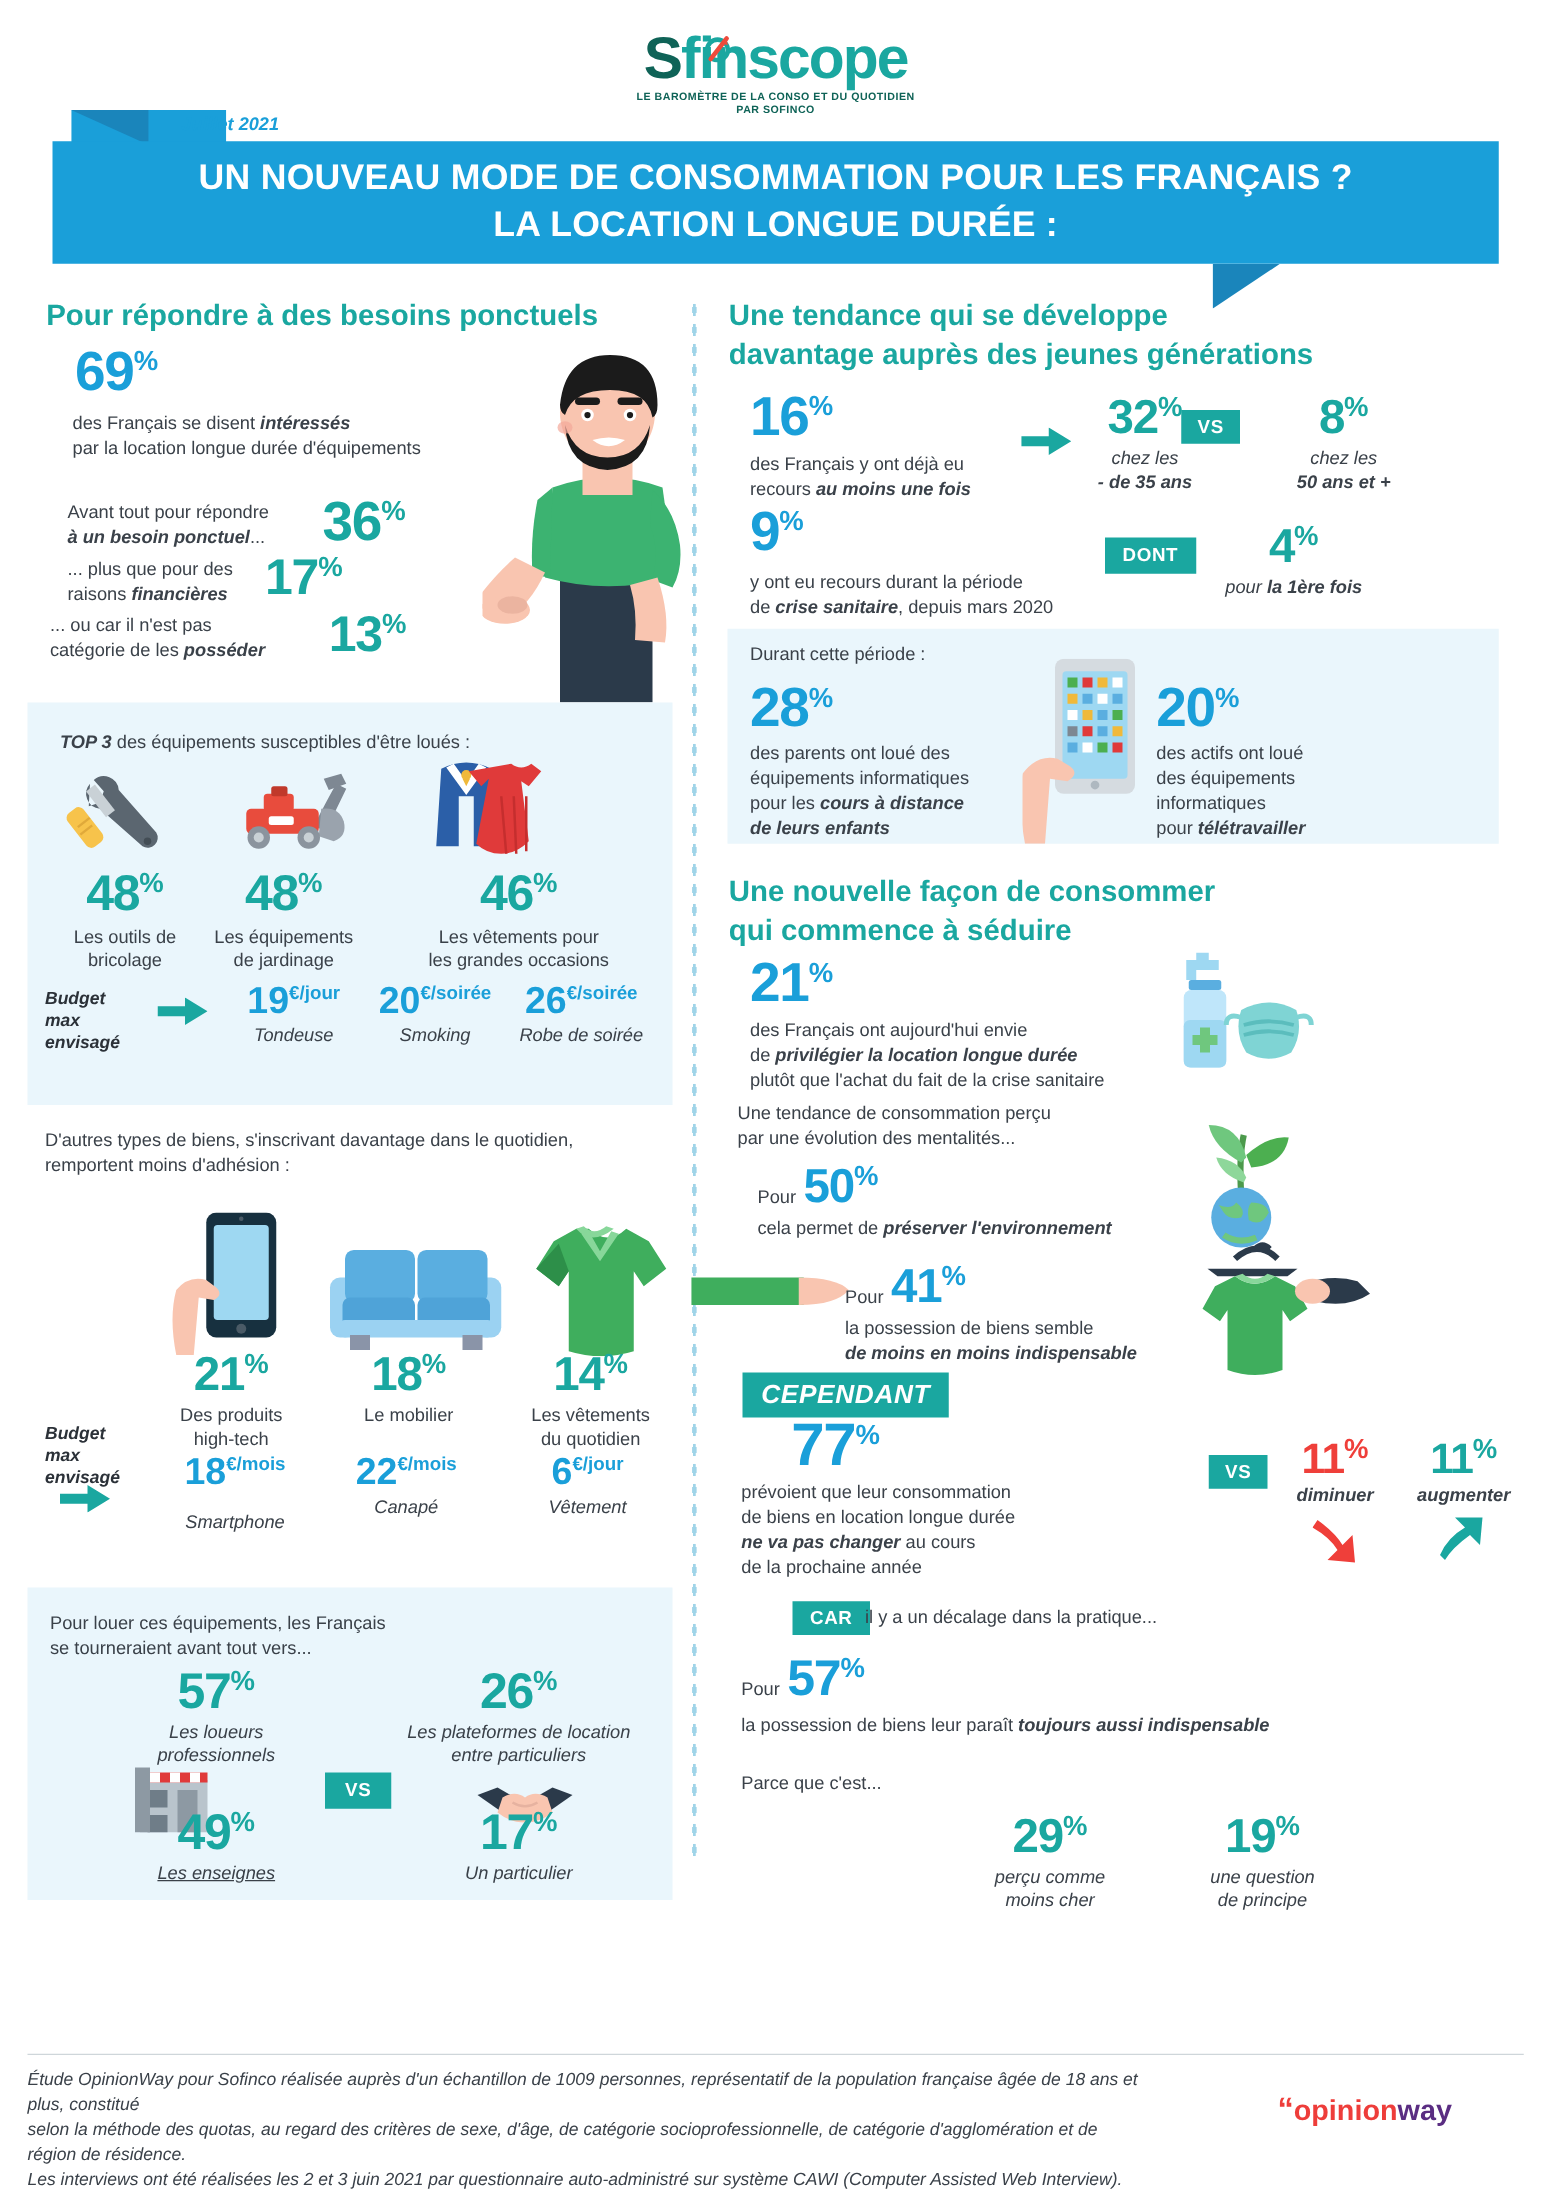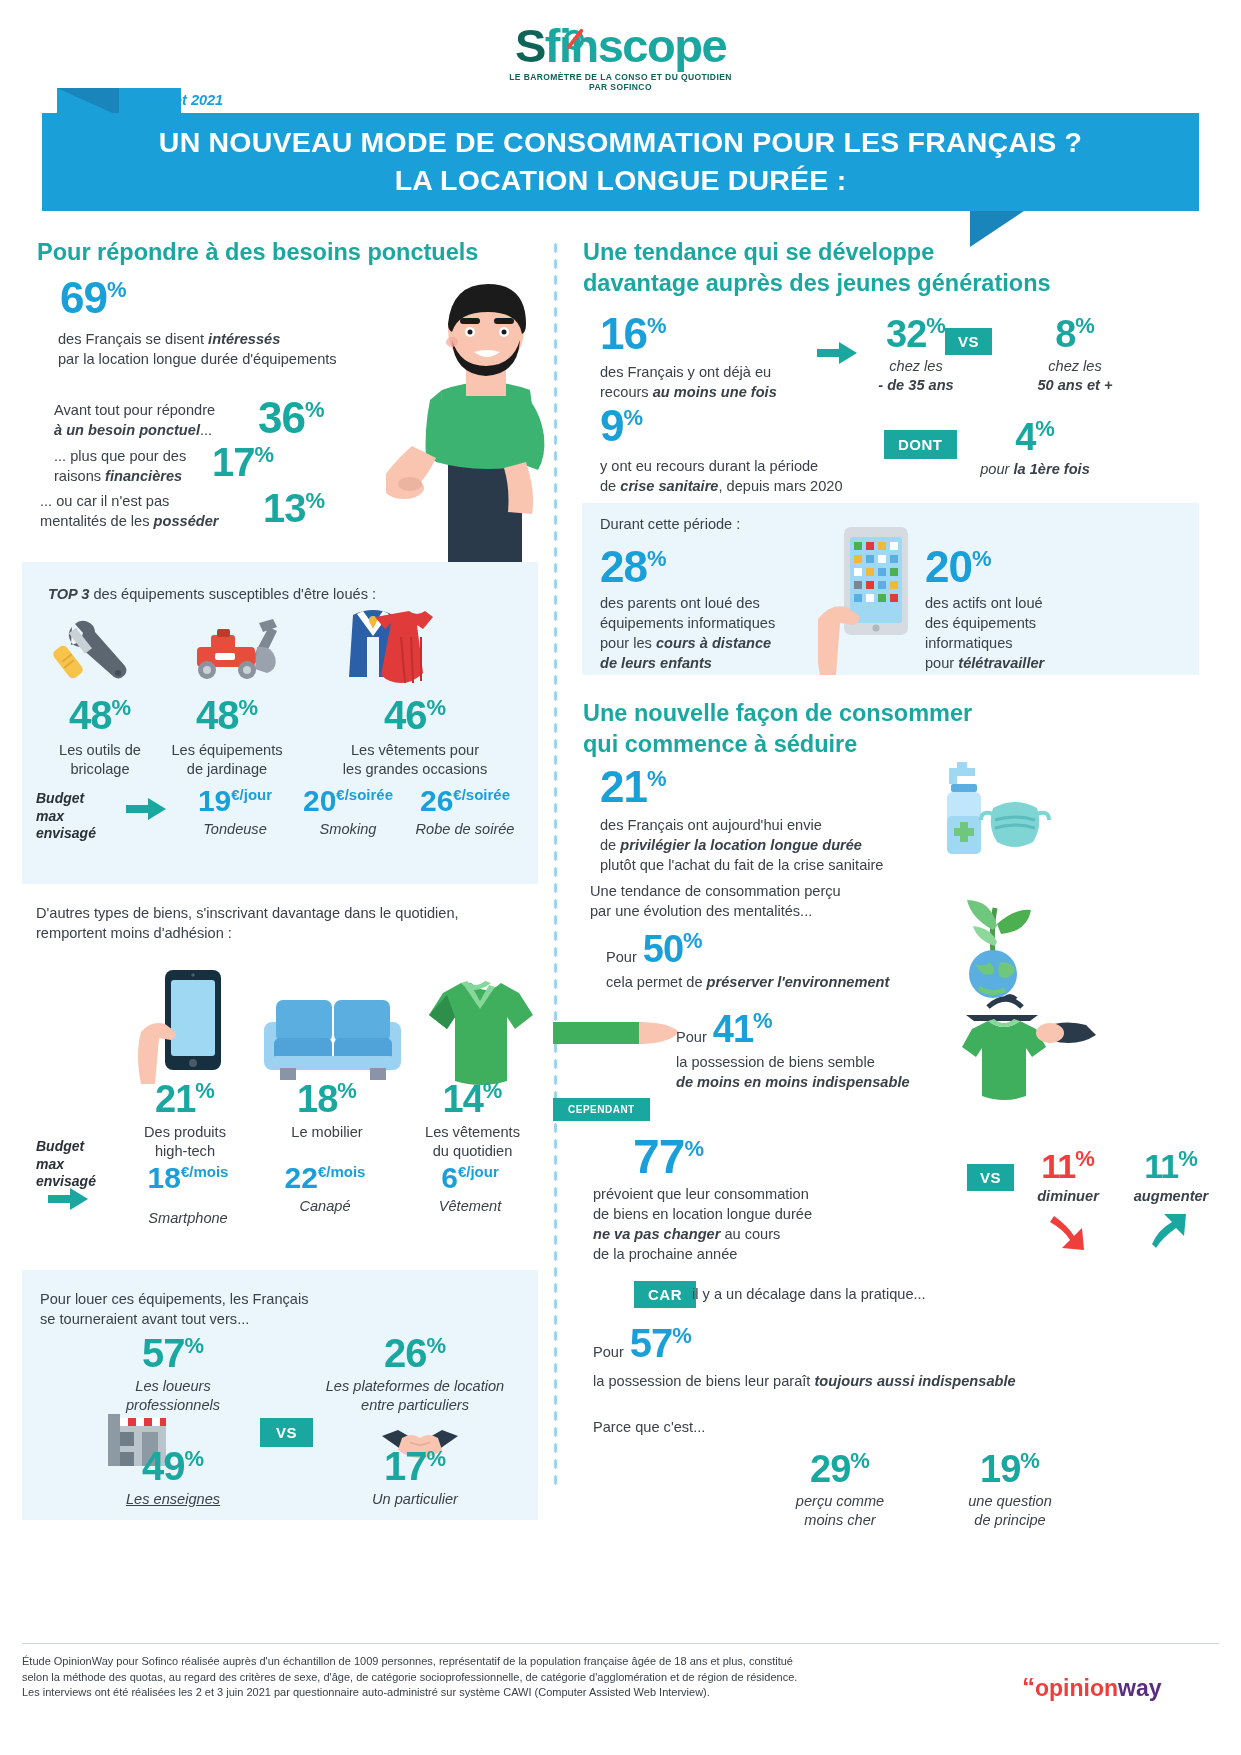--- a/index.html
+++ b/index.html
@@ -52,21 +52,21 @@
   .cap { font-size:14.6px; color:#3a4149; line-height:1.3; text-align:center; }
   .budget-lbl { font-size:14px; font-weight:bold; font-style:italic; color:#2b3138; line-height:1.25; }
   .price { color:#1a9fd9; font-weight:bold; font-size:30px; line-height:1; }
   .price sup { font-size:15px; vertical-align:super; }
 
   .arrow-teal { width:40px; height:22px; }
   .abs { position:absolute; }
 
   
   .footer-rule { position:absolute; left:22px; top:1643px; width:1197px; height:1px; background:#cfd6da; }
-  .footer-txt { position:absolute; left:22px; top:1654px; width:890px; font-size:11px; line-height:1.42; color:#3a4149; }
+  .footer-txt { position:absolute; left:22px; top:1654px; width:890px; font-size:14px; line-height:1.42; color:#3a4149;font-style:italic; }
   .ow-logo { position:absolute; left:1022px; top:1672px; font-size:23px; font-weight:bold; color:#ee3d3a; font-style:normal; }
   .ow-logo .way { color:#5a2d82; }
 </style>
 </head>
 <body>
 
 <div class="page">
 
   <div class="logo-wrap">
     <div class="logo-main">
@@ -135,21 +135,21 @@
   <div class="abs pct teal" style="left:258px; top:396px;"><span>36</span><sup>%</sup></div>
 
   <div class="abs body-txt" style="left:54px; top:447px; width:170px;">
     <span>... plus que pour des</span><br>
     <span>raisons </span><b>financières</b>
   </div>
   <div class="abs pct teal" style="left:212px; top:442px; font-size:40px;"><span>17</span><sup>%</sup></div>
 
   <div class="abs body-txt" style="left:40px; top:492px; width:200px;">
     <span>... ou car il n'est pas</span><br>
-    <span>mentalités de les </span><b>posséder</b>
+    <span>catégorie de les </span><b>posséder</b>
   </div>
   <div class="abs pct teal" style="left:263px; top:488px; font-size:40px;"><span>13</span><sup>%</sup></div>
 
   <div class="abs lightbox" style="left:22px; top:562px; width:516px; height:322px;"></div>
   <div class="abs body-txt" style="left:48px; top:585px;">
     <b style="font-style:italic;">TOP 3</b><span> des équipements susceptibles d'être loués :</span>
   </div>
 
   <svg class="abs" style="left:46px; top:615px;" width="100" height="70" viewBox="0 0 100 70">
     <path d="M26 12 a12 12 0 0 0 8 20 l34 30 a8 8 0 0 0 11 -11 l-30 -34 a12 12 0 0 0 -20 -8 l8 9 l-3 9 l-9 3z" fill="#5b6670"></path>
@@ -472,21 +472,21 @@
   </svg>
 
   <div class="abs" style="left:676px; top:1010px;">
     <div style="display:flex; align-items:baseline; gap:6px;">
       <span class="body-txt">Pour </span>
       <span class="pct" style="font-size:38px;"><span>41</span><sup>%</sup></span>
     </div>
     <div class="body-txt" style="margin-top:5px;"><span>la possession de biens semble</span><br><b>de moins en moins indispensable</b></div>
   </div>
 
-  <div class="abs tagbox" style="left:553px; top:1098px; padding:6px 15px; font-size:10px;">CEPENDANT</div>
+  <div class="abs tagbox" style="left:594px; top:1098px; padding:6px 15px; font-size:21px;font-style:italic;">CEPENDANT</div>
   <div class="abs pct" style="left:593px; top:1133px; font-size:48px;margin-left:40px;"><span>77</span><sup>%</sup></div>
   <div class="abs body-txt" style="left:593px; top:1185px; width:340px;">
     <span>prévoient que leur consommation</span><br>
     <span>de biens en location longue durée</span><br>
     <b>ne va pas changer</b><span> au cours</span><br>
     <span>de la prochaine année</span>
   </div>
 
   <div class="abs tagbox" style="left:967px; top:1164px; padding:5px 13px;">VS</div>
   <div class="abs" style="left:1020px; top:1148px; width:96px; text-align:center;">

